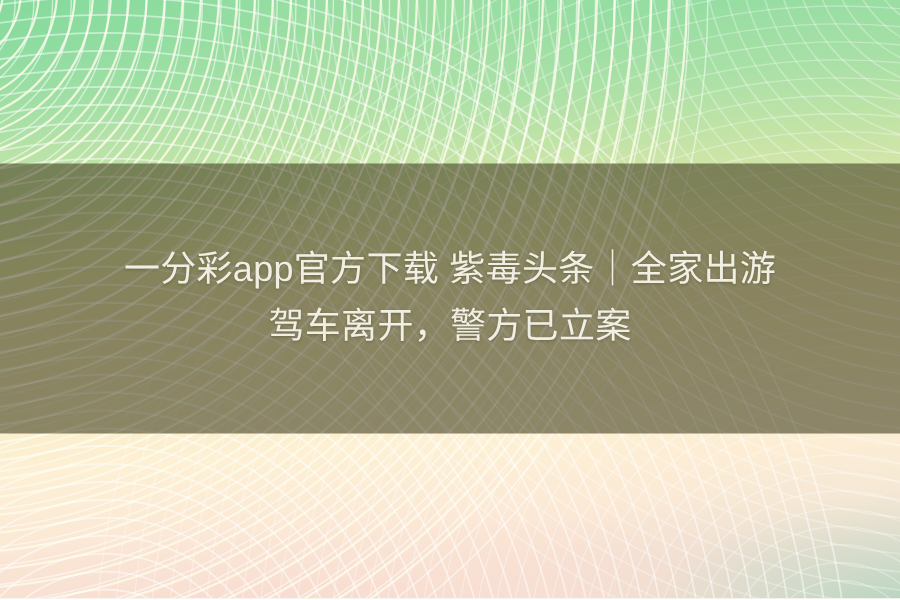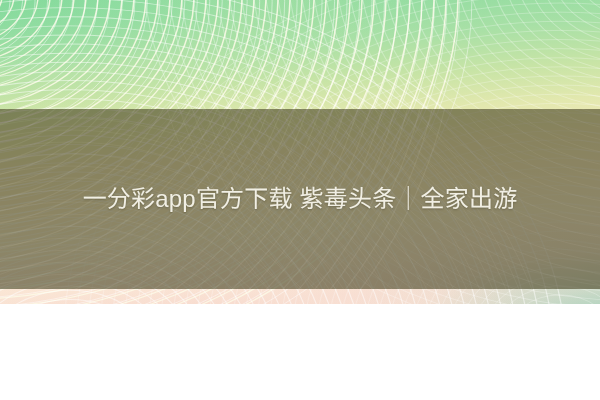--- a/index.html
+++ b/index.html
@@ -4,21 +4,21 @@
 <title>Banner</title>
 <style>
   html, body {
     margin: 0;
     padding: 0;
     background: #ffffff;
   }
   #stage {
     position: relative;
     width: 600px;
-    height: 304px;
+    height: 399px;
     overflow: hidden;
     font-family: "Liberation Sans", "DejaVu Sans", sans-serif;
     background: #e8e2c8;
   }
 
   
   .bg-base {
     position: absolute;
     inset: 0;
     background:
@@ -206,15 +206,16 @@
         </g>
         <g fill="none" stroke="#ffffff" stroke-width="1.0" opacity="0.10">
           <use href="#arcfan-tl" transform="translate(70,470) scale(1,-1)"></use>
         </g>
       </svg>
     </div>
   </div>
 
   <div class="caption">
     <span class="line">一分彩app官方下载 紫毒头条｜全家出游</span>
+    <span class="line">驾车离开，警方已立案</span>
   </div>
 
 </div>
 
 </body></html>

